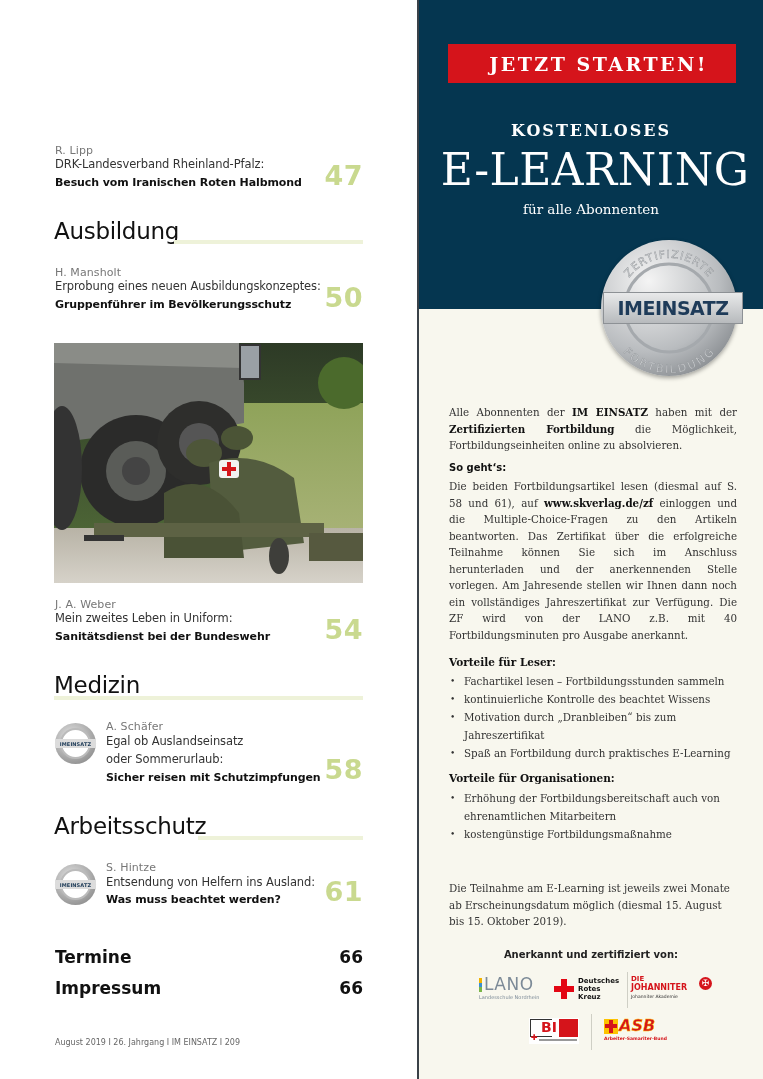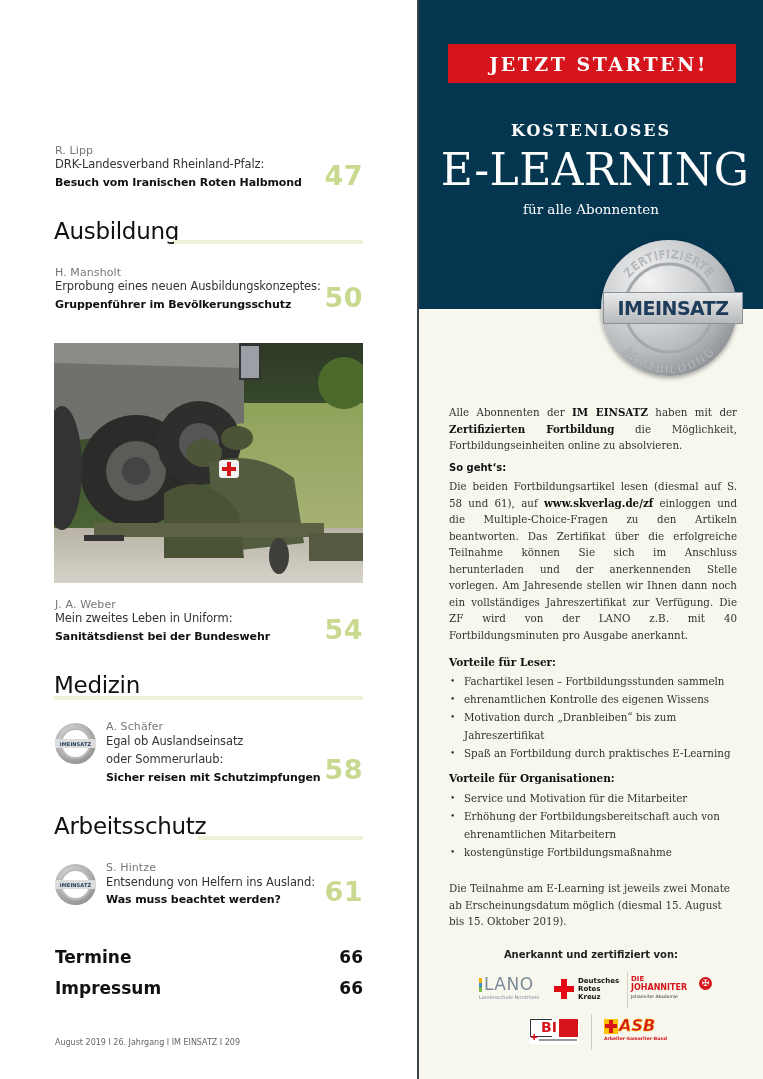--- a/index.html
+++ b/index.html
@@ -197,28 +197,27 @@
   </div>
 
   <div class="rhead" style="top:462px; font-family:'DejaVu Sans',sans-serif; font-size:10px;">So geht‘s:</div>
   <div class="rtxt" style="top:478px;">
     <span>Die beiden Fortbildungsartikel lesen (diesmal auf S. 58 und 61), auf </span><b>www.skverlag.de/zf</b><span> einloggen und die Multiple-Choice-Fragen zu den Artikeln beantworten. Das Zertifikat über die erfolgreiche Teilnahme können Sie sich im Anschluss herunterladen und der anerkennenden Stelle vorlegen. Am Jahresende stellen wir Ihnen dann noch ein vollständiges Jahreszertifikat zur Verfügung. Die ZF wird von der LANO z.B. mit 40 Fortbildungsminuten pro Ausgabe anerkannt.</span>
   </div>
 
   <div class="rhead" style="top:656px;">Vorteile für Leser:</div>
   <ul class="blist" style="top:672px;">
     <li>Fachartikel lesen – Fortbildungsstunden sammeln</li>
-    <li>ehrenamtlichen Kontrolle des eigenen Wissens</li>
+    <li>kontinuierliche Kontrolle des beachtet Wissens</li>
     <li>Motivation durch „Dranbleiben“ bis zum Jahreszertifikat</li>
     <li>Spaß an Fortbildung durch praktisches E-Learning</li>
   </ul>
 
   <div class="rhead" style="top:772px;">Vorteile für Organisationen:</div>
   <ul class="blist" style="top:789px;">
-    <li>Service und Motivation für die Mitarbeiter</li>
     <li>Erhöhung der Fortbildungsbereitschaft auch von ehrenamtlichen Mitarbeitern</li>
     <li>kostengünstige Fortbildungsmaßnahme</li>
   </ul>
 
   <div class="rtxt" style="top:880px; text-align:left;">Die Teilnahme am E-Learning ist jeweils zwei Monate ab Erscheinungsdatum möglich (diesmal 15. August bis 15. Oktober 2019).</div>
 
   <div class="anerk">Anerkannt und zertifiziert von:</div>
 
   <div class="logo" style="left:60px; top:976px;">
     <div style="display:flex; align-items:center;">

